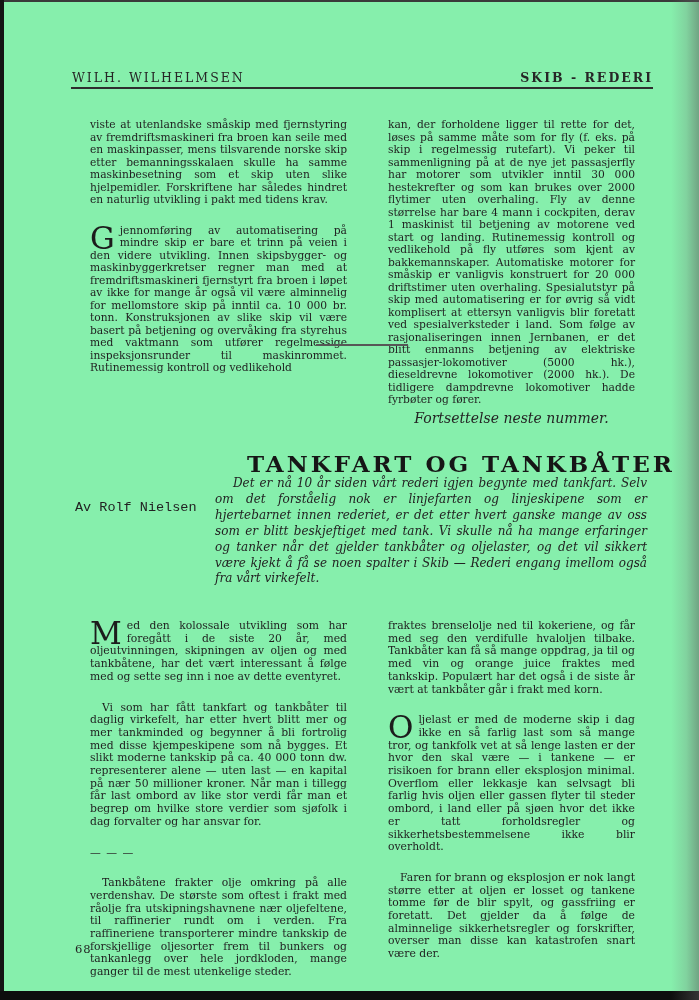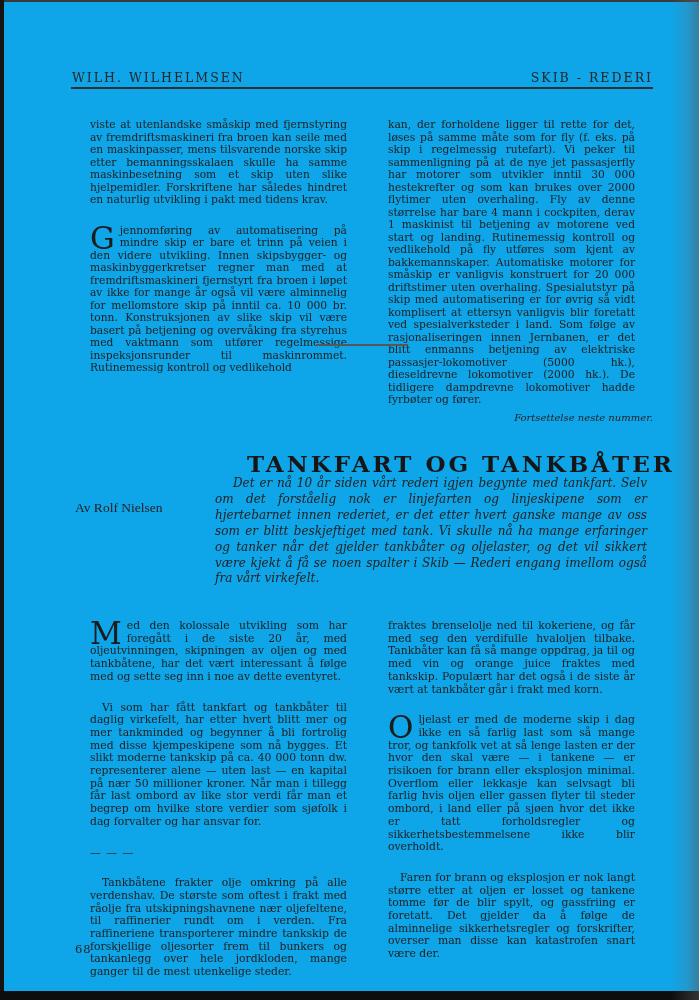--- a/index.html
+++ b/index.html
@@ -1,69 +1,69 @@
 <!DOCTYPE html>
 <html lang="no"><head>
 <meta charset="utf-8">
 <style>
   html,body{margin:0;padding:0;background:#c9c7c0;}
   .page{
     position:relative;width:699px;height:1000px;margin:0 auto;
-    background:#0ea5e9;overflow:hidden;
+    background:#86efac;overflow:hidden;
     font-family:"DejaVu Serif", serif;color:#1f1f1f;
   }
   .edge-top{position:absolute;left:0;top:0;width:100%;height:2px;background:#3a3a3a;}
   .edge-left{position:absolute;left:0;top:0;width:4px;height:100%;background:#141414;}
   .edge-bottom{position:absolute;left:0;top:991px;width:100%;height:9px;background:#0d0d0d;}
   .edge-right{
     position:absolute;right:0;top:0;width:28px;height:100%;
     background:linear-gradient(to right, rgba(110,110,110,0) 0%, rgba(110,110,110,0.22) 55%, rgba(90,90,90,0.5) 100%);
   }
   .running-head{
     position:absolute;left:72px;top:70px;width:581px;
     display:flex;justify-content:space-between;align-items:baseline;
     font-size:12.5px;letter-spacing:2px;color:#262626;
   }
-  .running-head .rh-right{font-weight:400;margin-left:12px;}
+  .running-head .rh-right{font-weight:700;margin-left:12px;}
   .head-rule{position:absolute;left:71px;top:87px;width:582px;height:2px;background:#2e2e2e;}
 
   .col{position:absolute;text-align:justify;}
   .art1{font-size:10.7px;line-height:12.5px;}
   .art1-left{left:72px;top:101px;width:293px;}
   .art1-right{left:370px;top:101px;width:283px;}
   .art2{font-size:10.8px;line-height:12.7px;}
   .art2-left{left:72px;top:602px;width:293px;}
   .art2-right{left:370px;top:602px;width:283px;}
   .col p{margin:18px;}
   .indent{text-indent:12px;}
   .gap{margin-top:12px;}
   .dropcap{
     float:left;font-size:31px;line-height:24px;
     padding:1px 5px 0 0;color:#1c1c1c;
   }
   .continuation{
-    text-align:right;font-style:italic;margin-top:-12.5px;
-    font-size:10px;color:#242424;
+    text-align:center;font-style:italic;margin-top:-12.5px;
+    font-size:14px;color:#242424;
   }
   .dash-sep{margin:3px 0 3px 8px;letter-spacing:1px;color:#2b2b2b;}
 
   .section-divider{position:absolute;left:316px;top:344px;width:92px;height:2px;background:#575757;}
 
   .title-script{
     position:absolute;left:133px;top:398px;
     font-style:italic;font-size:42px;color:#141414;
     letter-spacing:1px;
   }
   .title-main{
     position:absolute;left:247px;top:450px;white-space:nowrap;
     font-weight:700;font-size:23px;letter-spacing:3px;color:#161616;text-align:right;
   }
   .byline{
     position:absolute;left:75px;top:500px;
-    font-family:Liberation Serif, serif;font-size:13.5px;color:#222;text-align:right;
+    font-family:Liberation Mono, monospace;font-size:13.5px;color:#222;text-align:right;
   }
   .intro{
     position:absolute;left:215px;top:476px;width:432px;
     font-style:italic;font-size:12px;line-height:15.9px;
     text-align:justify;text-indent:18px;color:#222;
   }
   .page-number{
     position:absolute;left:75px;top:942px;
     font-size:11.5px;color:#242424;letter-spacing:1px;
   }

